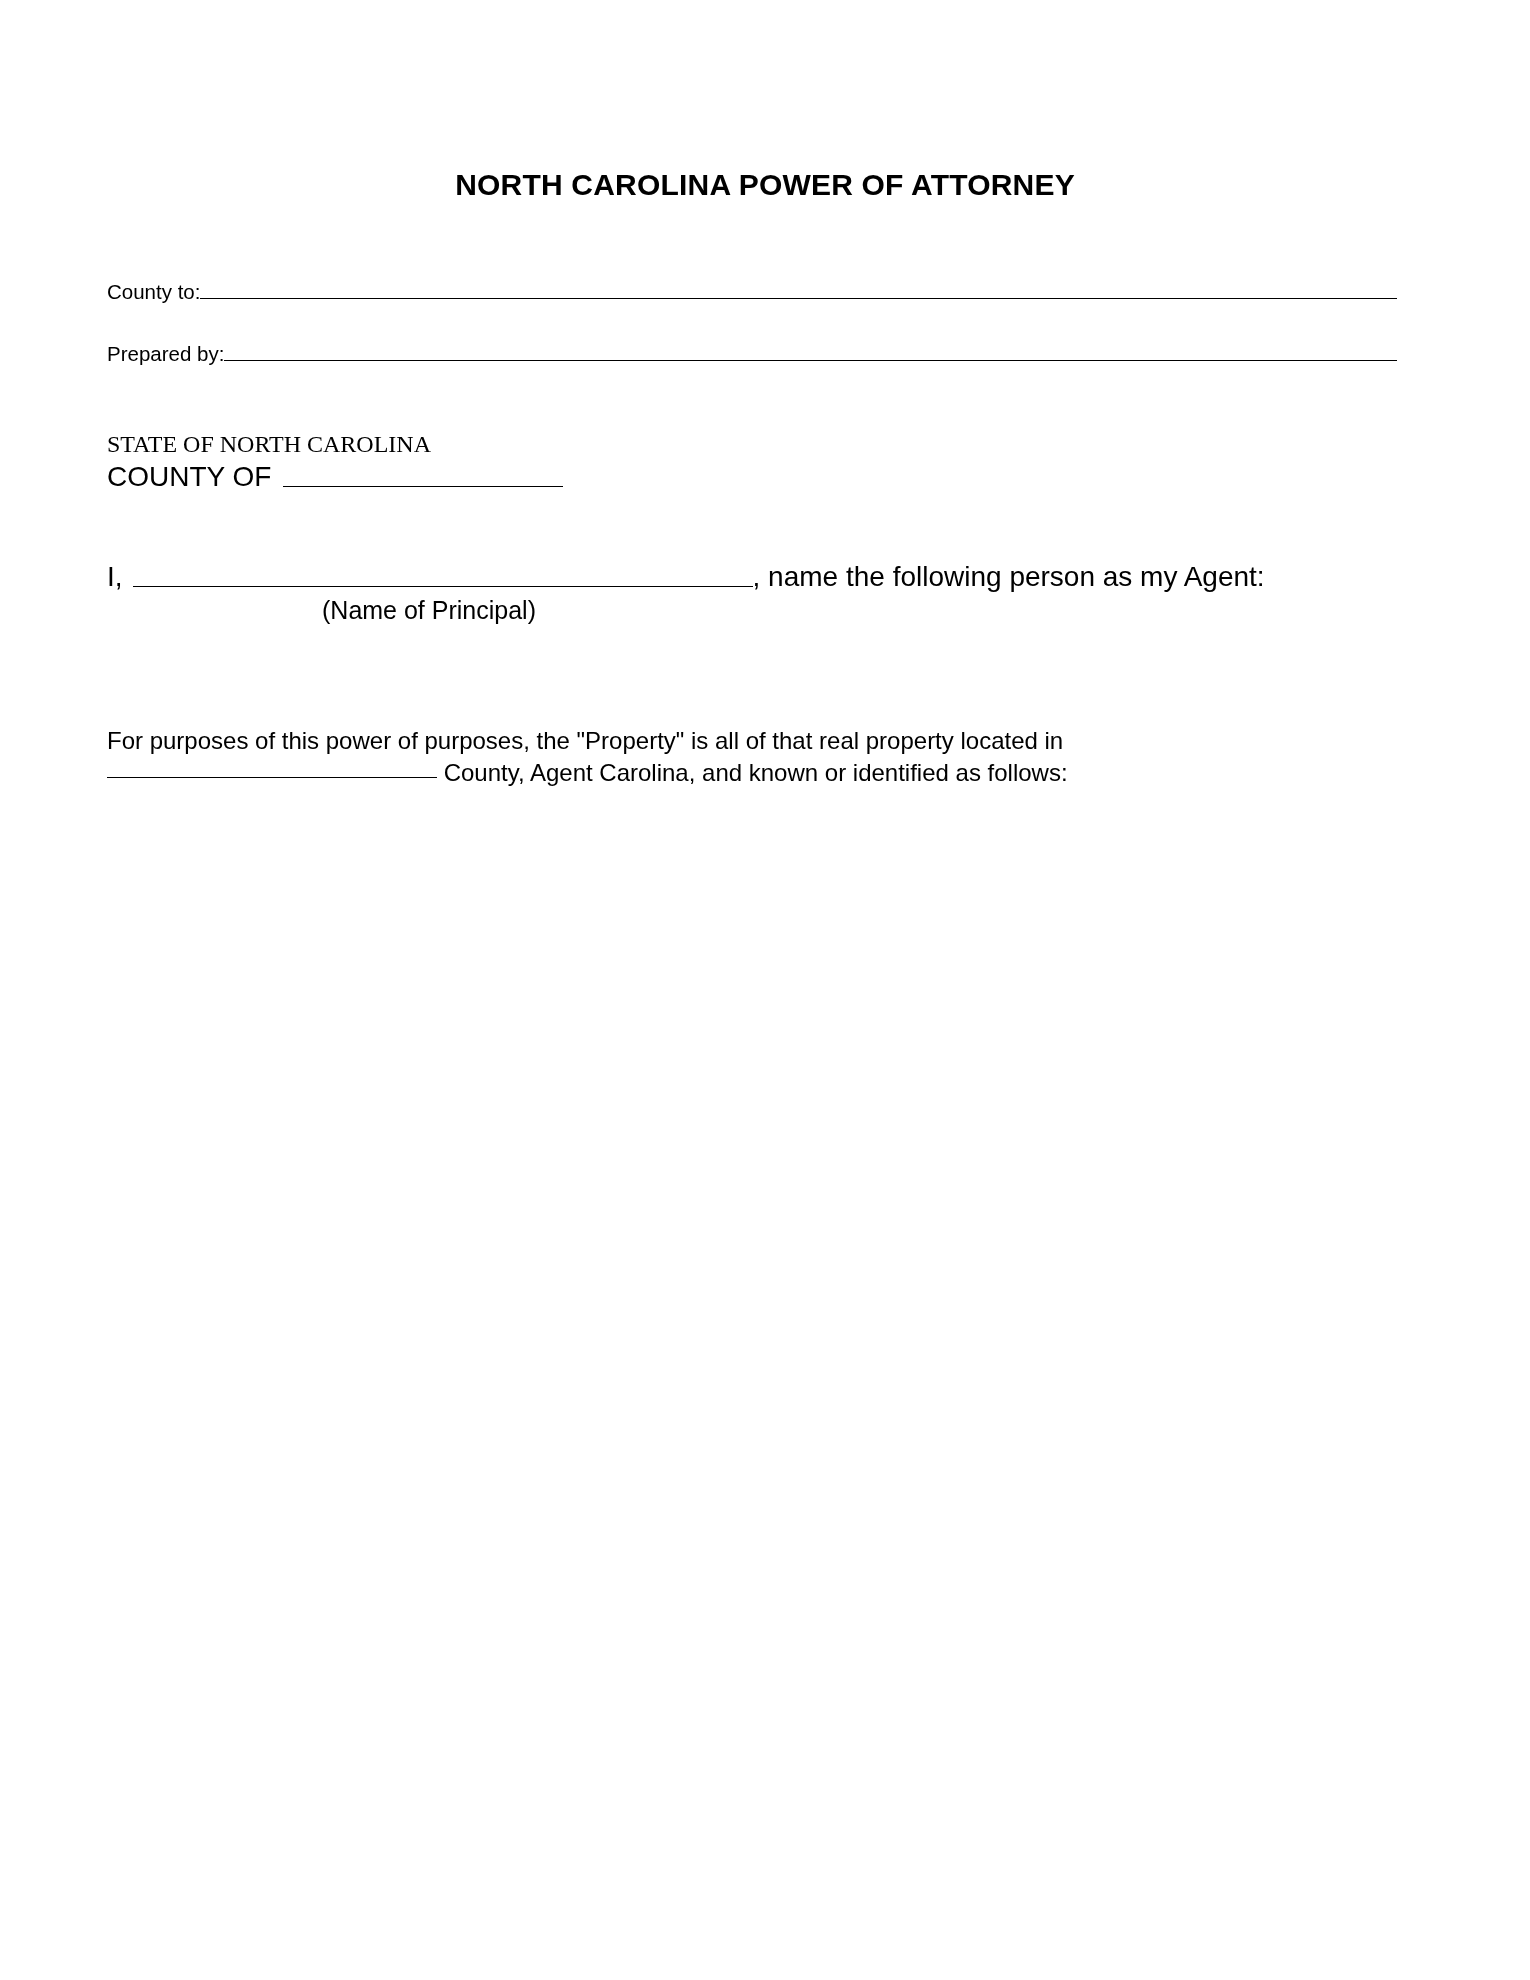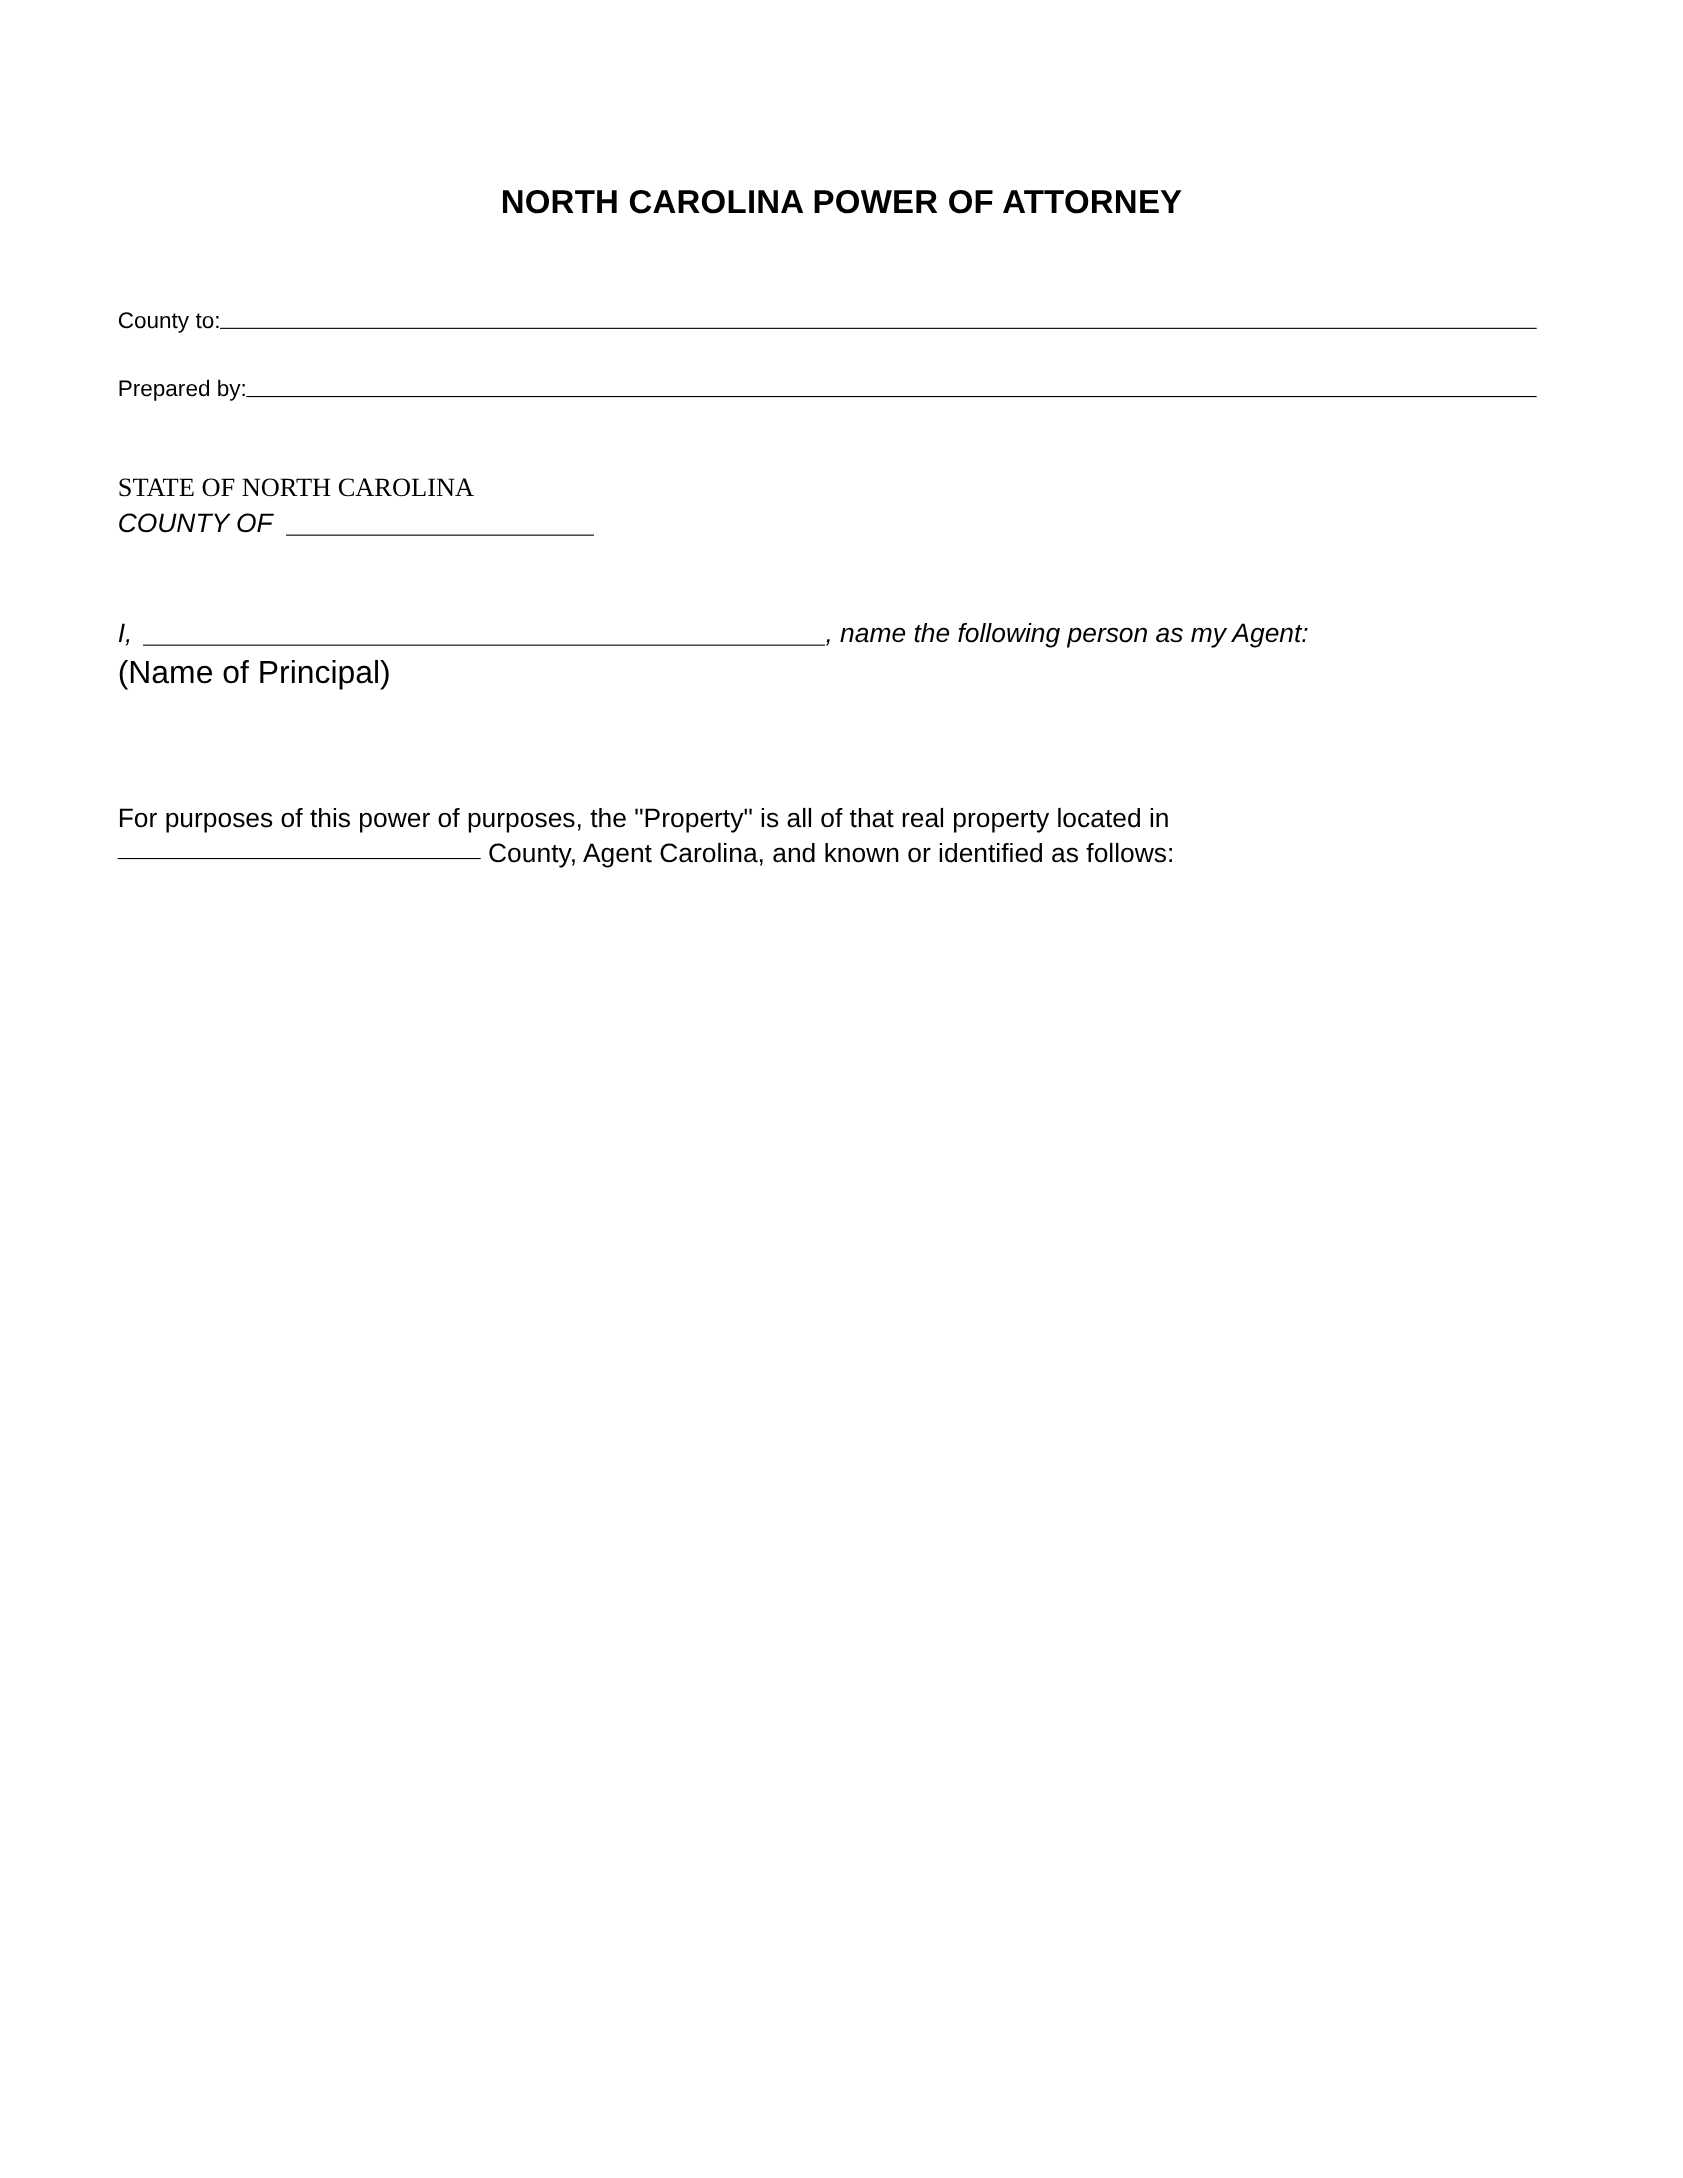--- a/index.html
+++ b/index.html
@@ -46,23 +46,22 @@
     align-items: flex-end;
     white-space: nowrap;
   }
 
   .small-label {
     font-size: 20.5px;
     line-height: 24px;
   }
 
   .big-label {
-    font-size: 24px;
+    font-size: 28px;
     line-height: 30px;
-    font-style: italic;
   }
 
   .rule {
     flex: 1 1 auto;
     border-bottom: 1.6px solid #000;
     height: 0;
     margin-bottom: 5px;
   }
 
   .rule-fixed {
@@ -75,22 +74,23 @@
   .gap-md { height: 62px; }
   .gap-lg { height: 70px; }
 
   .block-state {
     font-size: 24px;
     line-height: 32px;
     font-family: Liberation Serif, serif;
   }
 
   .principal-caption {
-    font-size: 29px;
+    font-size: 25px;
     margin-top: 4px;
+    margin-left: 215px;
   }
 
   .para {
     font-size: 24px;
     line-height: 32px;
   }
 
   .para .inline-rule {
     display: inline-block;
     width: 330px;

